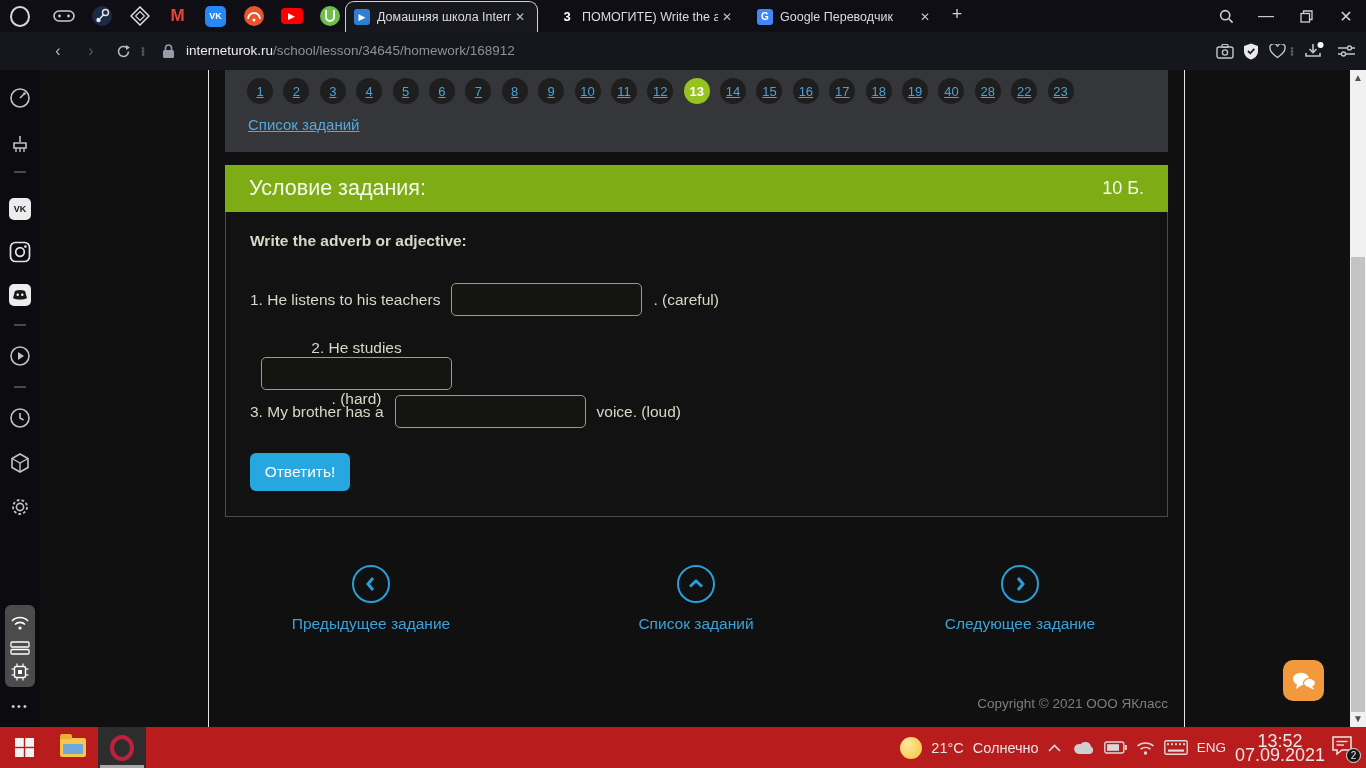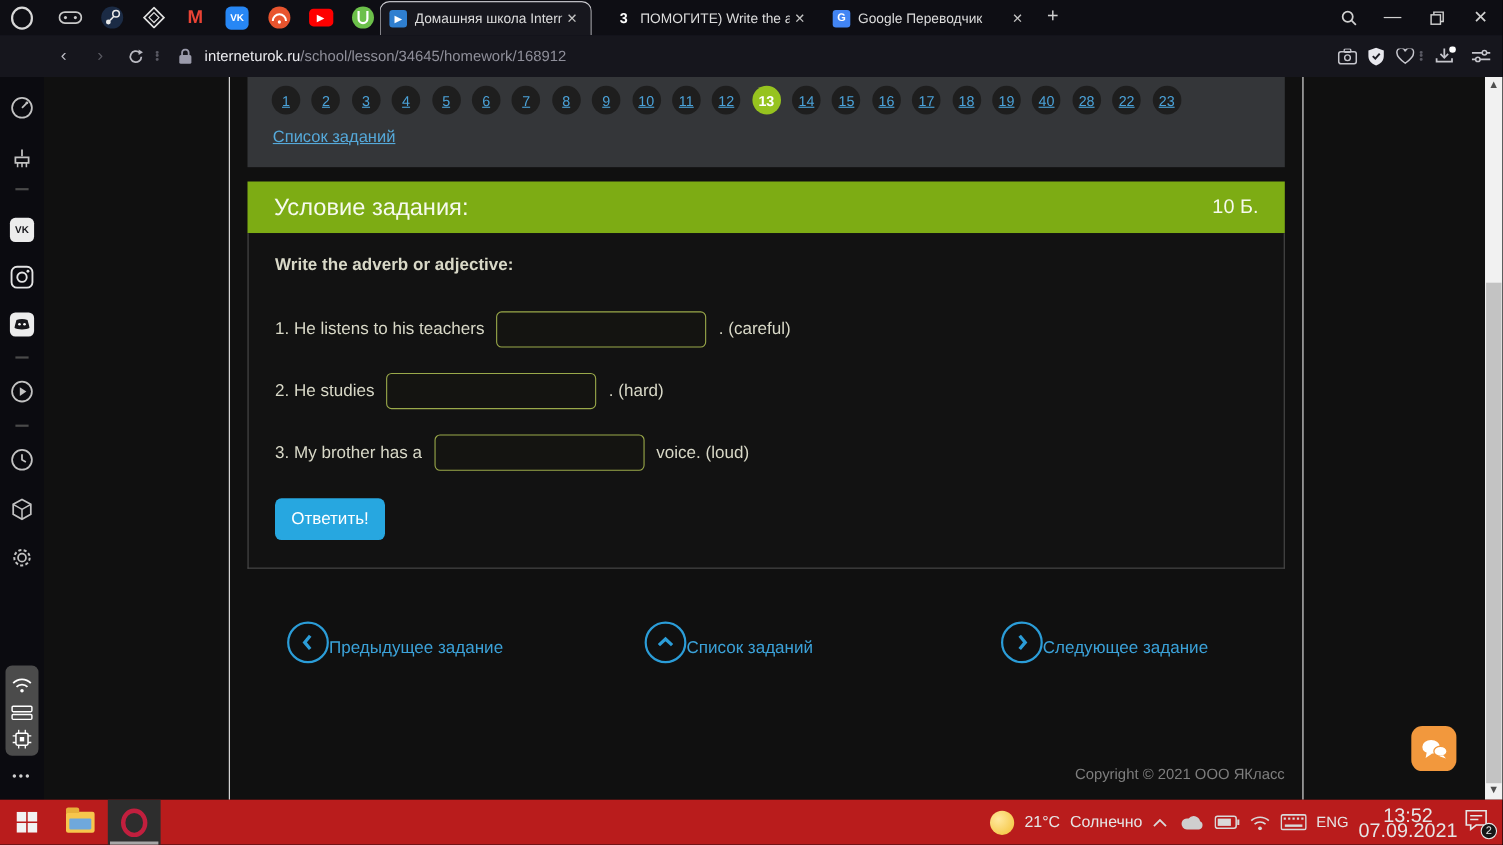--- a/index.html
+++ b/index.html
@@ -65,21 +65,21 @@
   #panel { position:absolute; left:185px; top:142px; width:943px; height:305px; background:#121212;
            border:1px solid #4b4b4b; border-top:none; color:#d8d8c7; }
   #panel .heading { position:absolute; left:24px; top:20px; font-weight:bold; font-size:15.5px; }
   .qrow { position:absolute; left:24px; display:flex; align-items:center; font-size:15.5px; }
   .qrow input { width:191px; height:33px; margin:0 11px; background:#141411; border:1px solid #9aa94a;
                 border-radius:5px; color:#d8d8c7; font-size:15px; padding:0 8px; outline:none; }
   #answer-btn { position:absolute; left:24px; top:241px; width:100px; height:38px; background:#27a7e0;
                 border:none; border-radius:6px; color:#fff; font-size:15.5px; }
 
   
-  .bnav { position:absolute; top:495px; width:220px; display:flex; align-items:center; }
+  .bnav { position:absolute; top:495px; width:220px; display:flex; flex-direction:column; align-items:center; }
   .bnav .circ { width:38px; height:38px; border-radius:50%; border:2.5px solid #2b9dd8; display:flex; align-items:center; justify-content:center; }
   .bnav .lbl { margin-top:12px; color:#3ba2d9; font-size:15.5px; }
 
   #copyright { position:absolute; top:626px; left:728px; width:400px; text-align:right; color:#7e7e7e; font-size:13.5px; }
 
   #chatbtn { position:absolute; left:1243px; top:590px; width:41px; height:41px; background:#f2983d; border-radius:10px;
              display:flex; align-items:center; justify-content:center; }
 
   
   #taskbar { position:absolute; left:0; top:727px; width:1366px; height:41px; background:#b91c1c; }
@@ -381,21 +381,21 @@
       </div>
 
       <div id="panel">
         <div class="heading">Write the adverb or adjective:</div>
 
         <div class="qrow" style="top:71px;">
           <span>1. He listens to his teachers</span>
           <input type="text" value="" style="">
           <span>. (careful)</span>
         </div>
-        <div class="qrow" style="top:127px;">
+        <div class="qrow" style="top:127px;flex-direction:column;">
           <span>2. He studies</span>
           <input type="text" value="" style="">
           <span>. (hard)</span>
         </div>
         <div class="qrow" style="top:183px;">
           <span>3. My brother has a</span>
           <input type="text" value="" style="">
           <span>voice. (loud)</span>
         </div>
 

